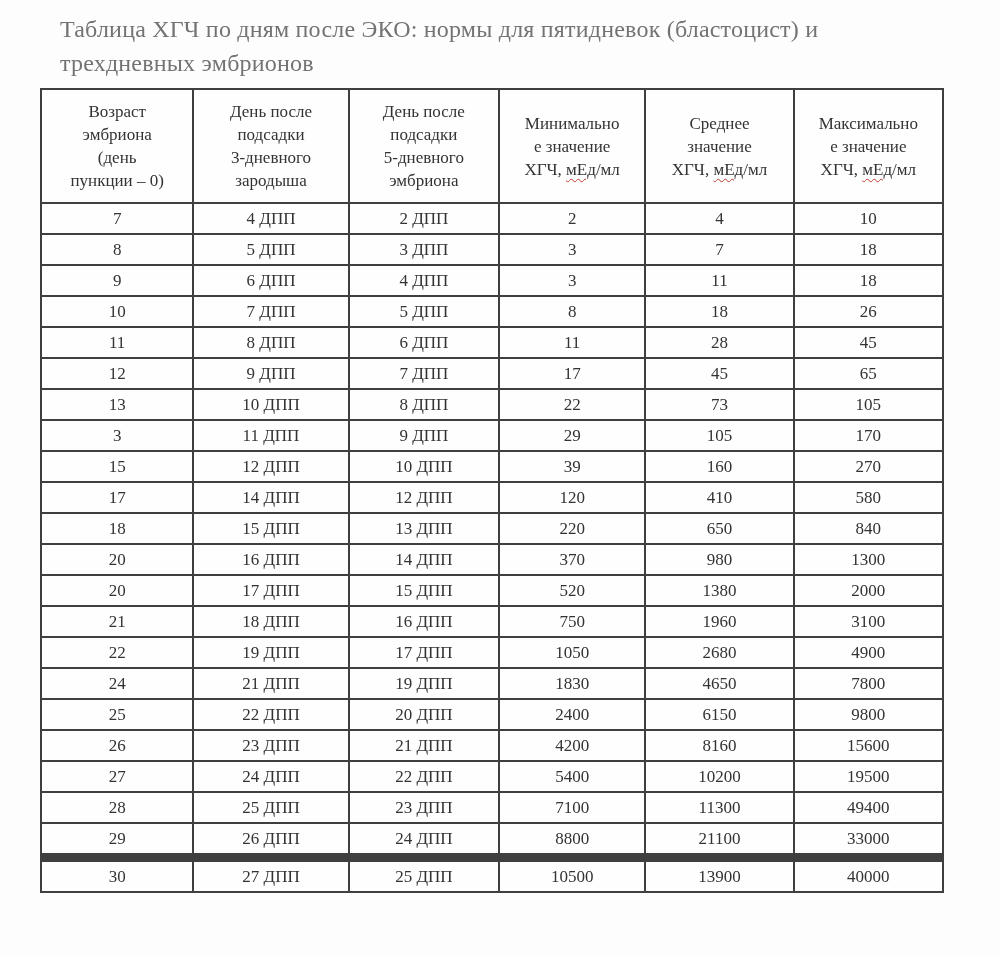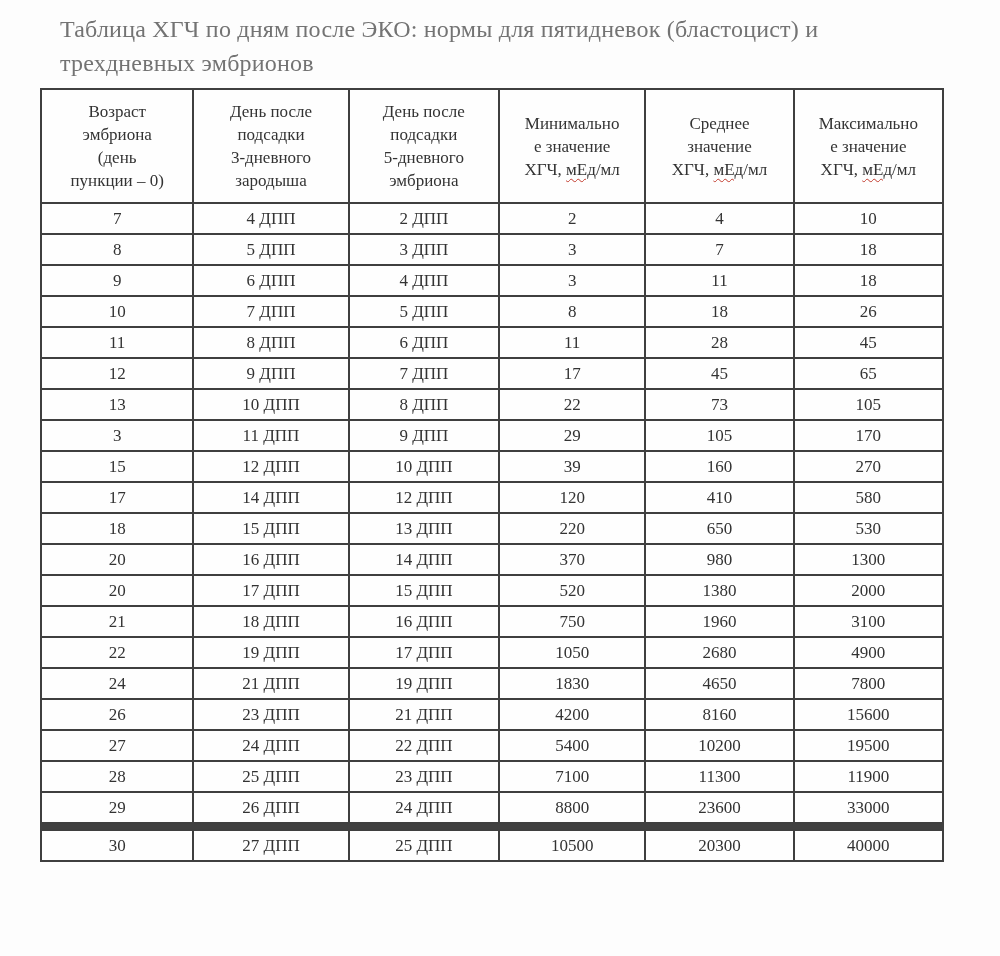--- a/index.html
+++ b/index.html
@@ -208,21 +208,21 @@
           <td>120</td>
           <td>410</td>
           <td>580</td>
         </tr>
         <tr>
           <td>18</td>
           <td>15 ДПП</td>
           <td>13 ДПП</td>
           <td>220</td>
           <td>650</td>
-          <td>530</td>
+          <td>840</td>
         </tr>
         <tr>
           <td>20</td>
           <td>16 ДПП</td>
           <td>14 ДПП</td>
           <td>370</td>
           <td>980</td>
           <td>1300</td>
         </tr>
         <tr>
@@ -251,20 +251,28 @@
         </tr>
         <tr>
           <td>24</td>
           <td>21 ДПП</td>
           <td>19 ДПП</td>
           <td>1830</td>
           <td>4650</td>
           <td>7800</td>
         </tr>
         <tr>
+          <td>25</td>
+          <td>22 ДПП</td>
+          <td>20 ДПП</td>
+          <td>2400</td>
+          <td>6150</td>
+          <td>9800</td>
+        </tr>
+        <tr>
           <td>26</td>
           <td>23 ДПП</td>
           <td>21 ДПП</td>
           <td>4200</td>
           <td>8160</td>
           <td>15600</td>
         </tr>
         <tr>
           <td>27</td>
           <td>24 ДПП</td>
@@ -272,37 +280,37 @@
           <td>5400</td>
           <td>10200</td>
           <td>19500</td>
         </tr>
         <tr>
           <td>28</td>
           <td>25 ДПП</td>
           <td>23 ДПП</td>
           <td>7100</td>
           <td>11300</td>
-          <td>11900</td>
+          <td>49400</td>
         </tr>
         <tr>
           <td>29</td>
           <td>26 ДПП</td>
           <td>24 ДПП</td>
           <td>8800</td>
-          <td>23600</td>
+          <td>21100</td>
           <td>33000</td>
         </tr>
         <tr class="spacer">
           <td colspan="6"></td>
         </tr>
         <tr>
           <td>30</td>
           <td>27 ДПП</td>
           <td>25 ДПП</td>
           <td>10500</td>
-          <td>20300</td>
+          <td>13900</td>
           <td>40000</td>
         </tr>
       </tbody>
   </table>
 
 </div>
 
 </body></html>

